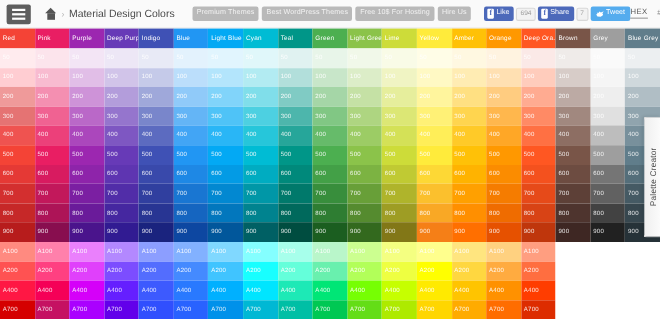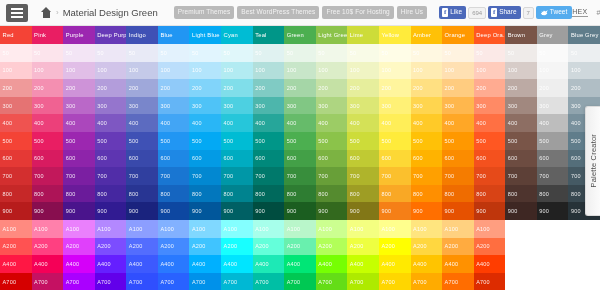--- a/index.html
+++ b/index.html
@@ -95,21 +95,21 @@
 
   <div class="menu-btn">
     <i></i>
     <i></i>
     <i></i>
   </div>
 
   <div class="crumbs">
     <span class="home-ico"></span>
     <span class="crumb-sep">›</span>
-    <span class="crumb-txt">Material Design Green</span>
+    <span class="crumb-txt">Material Design Colors</span>
   </div>
 
   <div class="promo">
     <a href="#">Premium Themes</a>
     <a href="#">Best WordPress Themes</a>
     <a href="#">Free 10$ For Hosting</a>
     <a href="#">Hire Us</a>
   </div>
 
   <div class="social">

